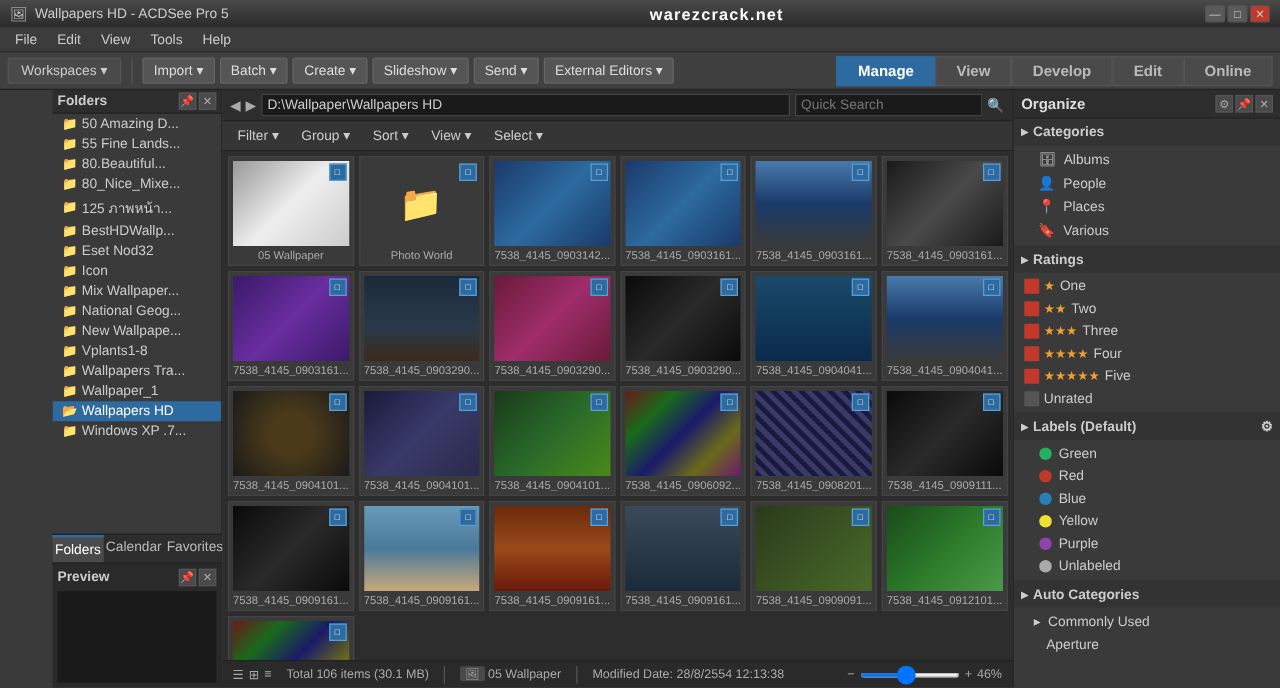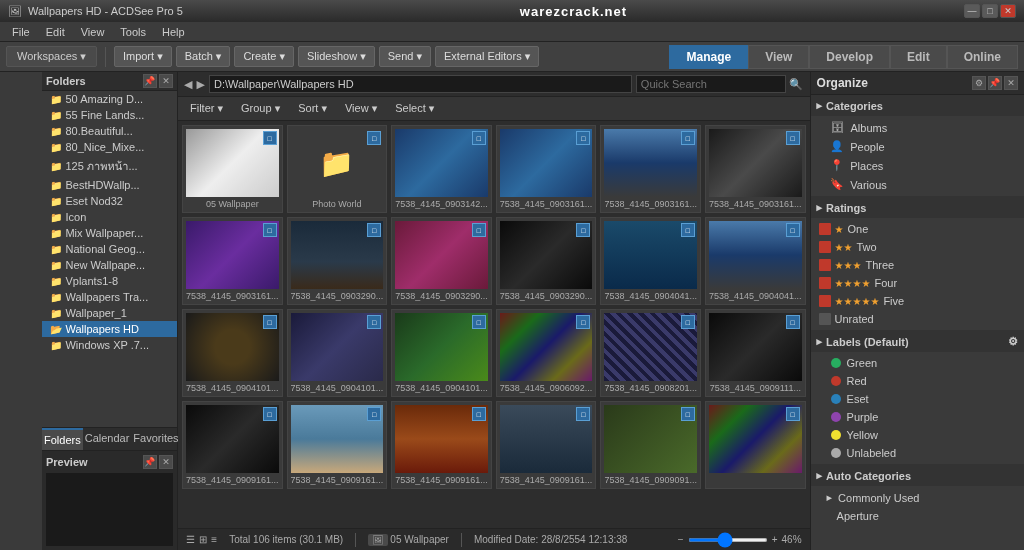--- a/index.html
+++ b/index.html
@@ -424,20 +424,27 @@
           </div>
           <div class="thumb-item">
             <div class="thumb-wrapper">
               <div class="thumb-img img-bottles"></div>
               <div class="thumb-check" style="position: absolute; top: 2px; right: 2px; width: 14px; height: 14px; background: rgb(45, 106, 159); border: 1px solid rgb(90, 159, 212); display: flex; align-items: center; justify-content: center; font-size: 7px; color: rgb(255, 255, 255);">□</div>
             </div>
             <div class="thumb-label">7538_4145_0909091...</div>
           </div>
           <div class="thumb-item">
             <div class="thumb-wrapper">
+              <div class="thumb-img img-green"></div>
+              <div class="thumb-check" style="position: absolute; top: 2px; right: 2px; width: 14px; height: 14px; background: rgb(45, 106, 159); border: 1px solid rgb(90, 159, 212); display: flex; align-items: center; justify-content: center; font-size: 7px; color: rgb(255, 255, 255);">□</div>
+            </div>
+            <div class="thumb-label">7538_4145_0912101...</div>
+          </div>
+          <div class="thumb-item">
+            <div class="thumb-wrapper">
               <div class="thumb-img img-colorful"></div>
               <div class="thumb-check" style="position: absolute; top: 2px; right: 2px; width: 14px; height: 14px; background: rgb(45, 106, 159); border: 1px solid rgb(90, 159, 212); display: flex; align-items: center; justify-content: center; font-size: 7px; color: rgb(255, 255, 255);">□</div>
             </div>
           </div>
         </div>
     </div>
 
     <div class="status-bar">
       <div style="display:flex;gap:4px;align-items:center;">
         <span style="font-size:10px;cursor:pointer;">☰</span>
@@ -546,29 +553,29 @@
         <div class="org-item">
             <span class="org-dot" style="background:#27ae60;"></span>
             <span>Green</span>
           </div>
         <div class="org-item">
             <span class="org-dot" style="background:#c0392b;"></span>
             <span>Red</span>
           </div>
         <div class="org-item">
             <span class="org-dot" style="background:#2980b9;"></span>
-            <span>Eset</span>
+            <span>Blue</span>
+          </div>
+        <div class="org-item">
+            <span class="org-dot" style="background:#f0e030;"></span>
+            <span>Yellow</span>
           </div>
         <div class="org-item">
             <span class="org-dot" style="background:#8e44ad;"></span>
             <span>Purple</span>
-          </div>
-        <div class="org-item">
-            <span class="org-dot" style="background:#f0e030;"></span>
-            <span>Yellow</span>
           </div>
         <div class="org-item">
             <span class="org-dot" style="background:#aaa;"></span>
             <span>Unlabeled</span>
           </div>
       </div>
     </div>
 
     <div class="org-section">
       <div class="org-section-header">

